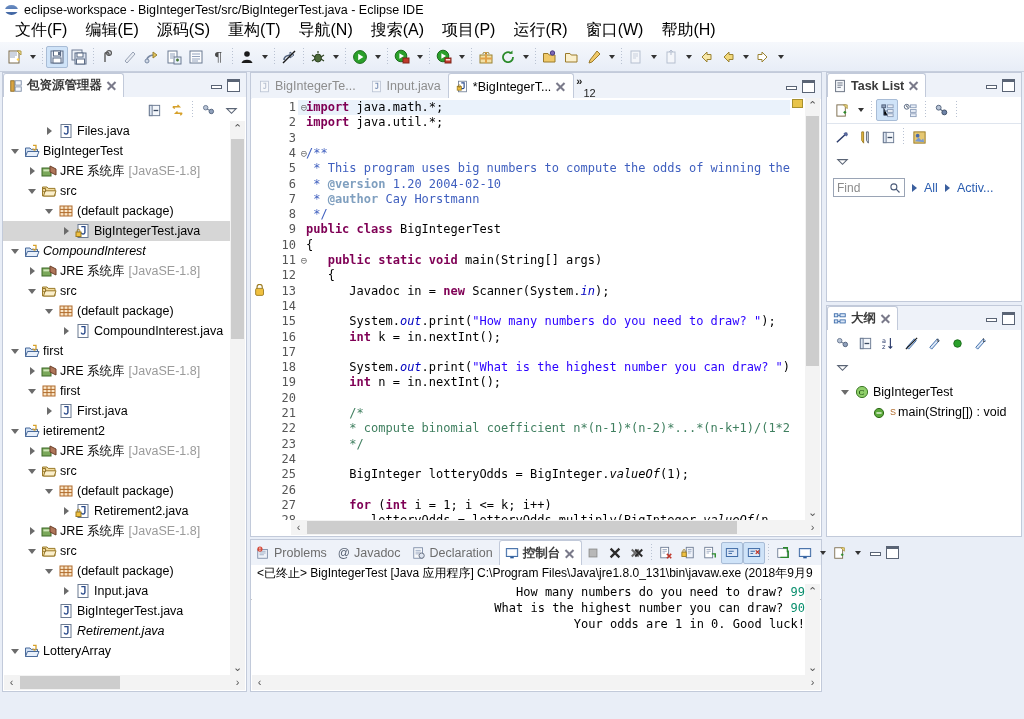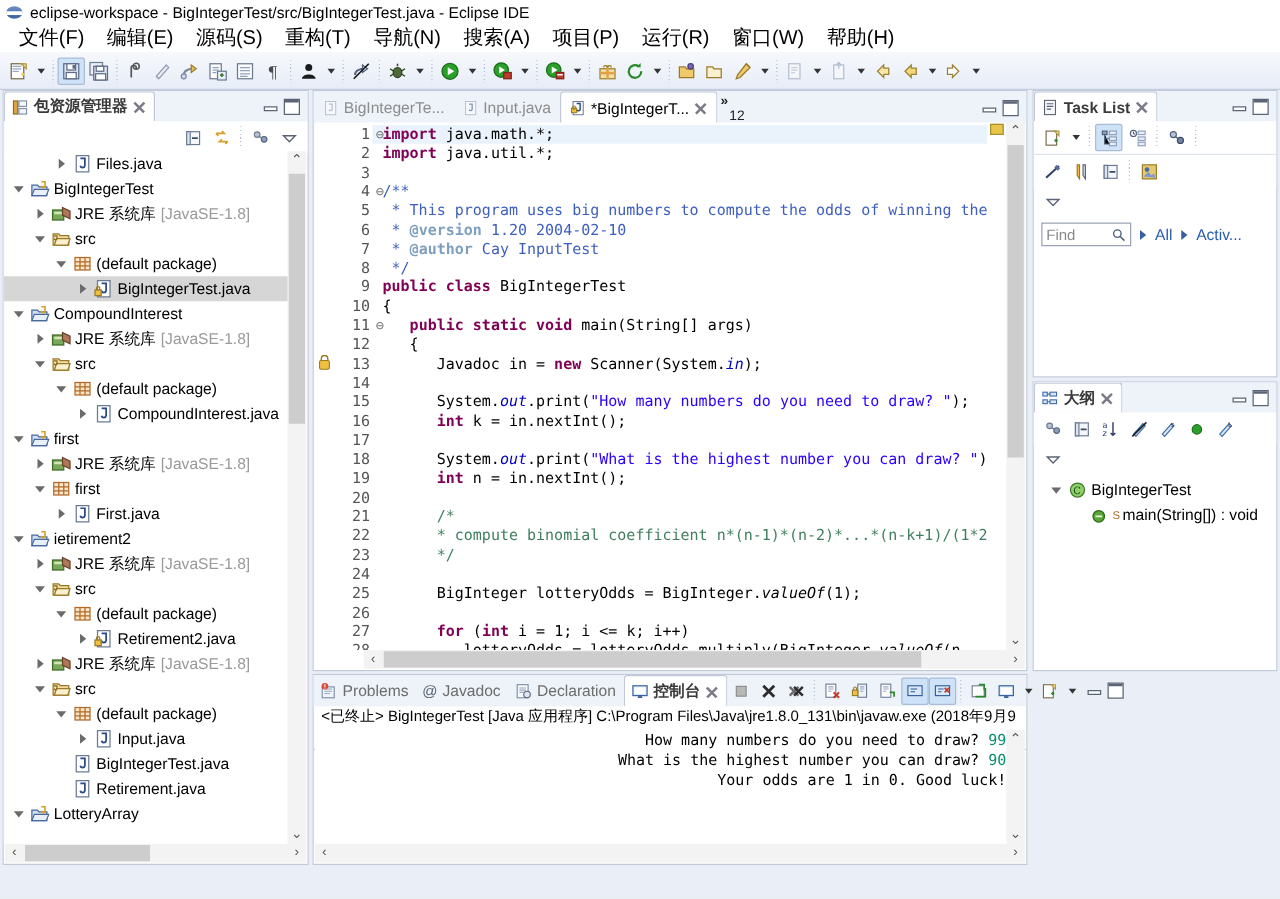--- a/index.html
+++ b/index.html
@@ -490,21 +490,21 @@
             <span class="ticon">
               <svg width="16" height="16" viewBox="0 0 16 16">
                 <rect x="3" y="1.5" width="10" height="13" fill="#fff" stroke="#6b7a92"></rect>
                 <path d="M6.3 3.6h3.6v6a1.9 1.9 0 0 1-3.7 0" fill="none" stroke="#2a4a8a" stroke-width="1.4"></path>
                 <rect x="1" y="9" width="5" height="4.5" fill="#f0c040" stroke="#9a7a20"></rect>
                 <path d="M2.2 9 v-1.4 a1.3 1.3 0 0 1 2.6 0 V9" fill="none" stroke="#9a7a20"></path>
               </svg>
             </span>
             <span class="tlabel">BigIntegerTest.java</span>
           </div>
-          <div class="trow" style="padding-left: 4px;">
+          <div class="trow" style="padding-left: 4px; font-style: italic;">
             <span class="twist open"></span>
             <span class="ticon">
               <svg width="16" height="16" viewBox="0 0 16 16">
                 <path d="M1.5 13.5 L1.5 5 L6 5 L7.2 6.4 L13.5 6.4 L13.5 13.5 Z" fill="#cfe0f5" stroke="#4a6a9a"></path>
                 <path d="M1.5 13.5 L3.5 8.5 L15 8.5 L13 13.5 Z" fill="#e8f0fb" stroke="#4a6a9a"></path>
                 <path d="M9 2.4h3v3.2a1.5 1.5 0 0 1-3 0" fill="none" stroke="#d6a029" stroke-width="1.3"></path>
               </svg>
             </span>
             <span class="tlabel">CompoundInterest</span>
           </div>
@@ -696,21 +696,21 @@
           <div class="trow" style="padding-left: 38px;">
             <span class="twist "></span>
             <span class="ticon">
               <svg width="16" height="16" viewBox="0 0 16 16">
                 <rect x="3" y="1.5" width="10" height="13" fill="#fff" stroke="#6b7a92"></rect>
                 <path d="M6.3 3.6h3.6v6a1.9 1.9 0 0 1-3.7 0" fill="none" stroke="#2a4a8a" stroke-width="1.4"></path>
               </svg>
             </span>
             <span class="tlabel">BigIntegerTest.java</span>
           </div>
-          <div class="trow" style="padding-left: 38px;">
+          <div class="trow" style="padding-left: 38px; font-style: italic;">
             <span class="twist "></span>
             <span class="ticon">
               <svg width="16" height="16" viewBox="0 0 16 16">
                 <rect x="3" y="1.5" width="10" height="13" fill="#fff" stroke="#6b7a92"></rect>
                 <path d="M6.3 3.6h3.6v6a1.9 1.9 0 0 1-3.7 0" fill="none" stroke="#2a4a8a" stroke-width="1.4"></path>
               </svg>
             </span>
             <span class="tlabel">Retirement.java</span>
           </div>
           <div class="trow" style="padding-left: 4px;">
@@ -799,21 +799,21 @@
           <div class="ln" style="top: 32.6px; left: 14px;">3</div>
           <div class="code" style="top: 32.6px;"><span class="pln"></span></div>
           <div class="ln" style="top: 47.9px; left: 14px;">4</div>
           <div class="fold" style="top: 47.9px;">⊖</div>
           <div class="code" style="top: 47.9px;"><span class="jdoc">/**</span></div>
           <div class="ln" style="top: 63.2px; left: 14px;">5</div>
           <div class="code" style="top: 63.2px;"><span class="jdoc"> * This program uses big numbers to compute the odds of winning the gra</span></div>
           <div class="ln" style="top: 78.5px; left: 14px;">6</div>
           <div class="code" style="top: 78.5px;"><span class="jdoc"> * </span><span class="jtag">@version</span><span class="jdoc"> 1.20 2004-02-10</span></div>
           <div class="ln" style="top: 93.8px; left: 14px;">7</div>
-          <div class="code" style="top: 93.8px;"><span class="jdoc"> * </span><span class="jtag">@author</span><span class="jdoc"> Cay InputTest</span></div>
+          <div class="code" style="top: 93.8px;"><span class="jdoc"> * </span><span class="jtag">@author</span><span class="jdoc"> Cay Horstmann</span></div>
           <div class="ln" style="top: 109.1px; left: 14px;">8</div>
           <div class="code" style="top: 109.1px;"><span class="jdoc"> */</span></div>
           <div class="ln" style="top: 124.4px; left: 14px;">9</div>
           <div class="code" style="top: 124.4px;"><span class="kw">public class</span><span class="pln"> BigIntegerTest</span></div>
           <div class="ln" style="top: 139.7px; left: 14px;">10</div>
           <div class="code" style="top: 139.7px;"><span class="pln">{</span></div>
           <div class="ln" style="top: 155px; left: 14px;">11</div>
           <div class="fold" style="top: 155px;">⊖</div>
           <div class="code" style="top: 155px;"><span class="pln">   </span><span class="kw">public static void</span><span class="pln"> main(String[] args)</span></div>
           <div class="ln" style="top: 170.3px; left: 14px;">12</div>

